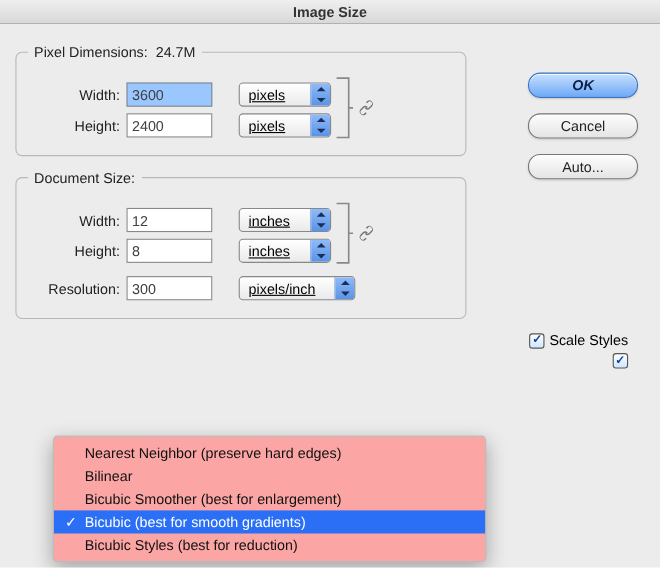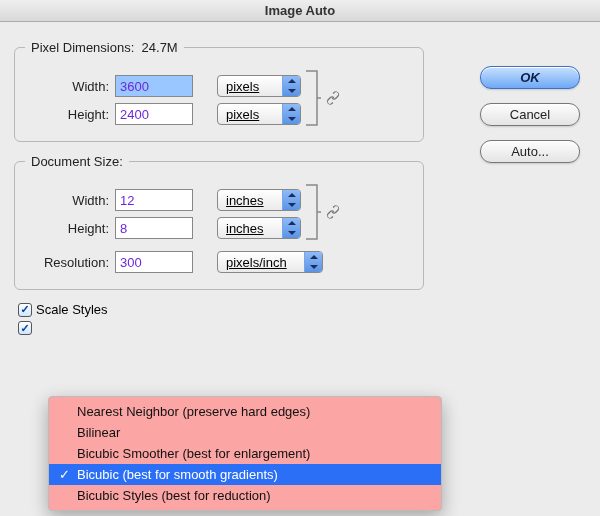--- a/index.html
+++ b/index.html
@@ -3,51 +3,51 @@
 <meta charset="utf-8">
 <style>
   * { box-sizing: border-box; font-family: "Lucida Grande", "Helvetica Neue", Arial, sans-serif; font-size: 13px; }
   body { margin: 0; background: #fff; width: 600px; height: 516px; overflow: hidden; }
   .titlebar { height: 22px; background: linear-gradient(#efefef,#d8d8d8); border-bottom: 1px solid #aaa; text-align: center; line-height: 22px; font-weight: bold; color: #333; }
   .dialog { position: relative; padding: 10px 14px 14px 14px; background: #ececec; height: 494px; }
   fieldset { border: 1px solid #b8b8b8; border-radius: 6px; margin: 8px 0 12px 0; padding: 14px 10px 10px 10px; background: #ececec; position: relative; }
   legend { padding: 0 6px; color: #222; font-size: 13px; }
   .row { display: flex; align-items: center; margin: 6px 0; gap: 6px; }
   .lbl { width: 84px; text-align: right; color: #222; }
-  input.txt { width: 78px; height: 22px; border: 1px solid #888; background: #fff; padding: 2px 4px; font-size: 13px; color: #6d28d9; }
+  input.txt { width: 78px; height: 22px; border: 1px solid #888; background: #fff; padding: 2px 4px; font-size: 13px; color: #404040; }
   input.sel { background: #9ac7ff; }
   .combo { display: inline-flex; align-items: center; height: 22px; background: linear-gradient(#fff,#eaeaea); border: 1px solid #888; border-radius: 4px; overflow: hidden; text-decoration: underline; }
   .combo .ctxt { padding: 0 8px; min-width: 64px; }
   .combo.wide .ctxt { min-width: 86px; }
   .combo .cbtn { width: 18px; height: 100%; background: linear-gradient(#8fbbf8,#5a93e6); border-left: 1px solid #79a6e8; position: relative; }
   .combo .cbtn::before, .combo .cbtn::after { content:""; position:absolute; left:50%; transform:translateX(-50%); border-left:4px solid transparent; border-right:4px solid transparent; }
   .combo .cbtn::before { top:3px; border-bottom:4px solid #1b2e57; }
   .combo .cbtn::after { bottom:3px; border-top:4px solid #1b2e57; }
   .link-icon { width:16px; height:16px; color:#777; }
   .bracket { display:flex; align-items:center; gap:4px; margin-left:4px; color:#888; }
   .bracket svg { display:block; }
   .sidebtns { position:absolute; right:20px; top:44px; width:100px; display:flex; flex-direction:column; gap:14px; }
   .btn { height:23px; border:1px solid #777; border-radius:11px; background: linear-gradient(#fdfdfd,#e4e4e4); color:#222; text-align:center; line-height:21px; box-shadow: 0 1px 0 #fff inset, 0 1px 2px rgba(0,0,0,.15); cursor:default; }
   .btn.primary { background: linear-gradient(#c8e0ff,#6ea9f6); border-color:#3a6fc6; color:#0a1f4a; font-weight:bold;font-style:italic; }
-  .check { display:flex; align-items:center; gap:4px; margin:4px 4px; }
+  .check { display:flex; align-items:center; gap:4px; margin:4px 15px;justify-content:flex-end; }
   .cb { width:14px; height:14px; border:1px solid #555; border-radius:3px; background: linear-gradient(#fff,#cfe5ff); display:inline-flex; align-items:center; justify-content:center; }
   .cb.checked::after { content:"✓"; font-size:11px; color:#0b3fa8; font-weight:bold; line-height:1; }
   .truncated { color:#222; }
   .menu { position:absolute; left:48px; top:374px; width:394px; background:#fca5a5; border:1px solid #bbb; border-radius:4px; box-shadow:0 6px 18px rgba(0,0,0,.3); padding:4px 0; z-index:10; }
   .mitem { padding:3px 12px 3px 28px; color:#111; position:relative; white-space:nowrap; }
   .mitem.sel { background:#2a6ff6; color:#fff; }
   .mitem.sel::before { content:"✓"; position:absolute; left:10px; top:3px; color:#fff; }
   .grp1 { width: 410px; }
   .rows-wrap { display:flex; align-items:flex-start; }
   .rows-col { flex: 0 0 auto; }
 </style>
 </head>
 <body>
 
-<div class="titlebar">Image Auto</div>
+<div class="titlebar">Image Size</div>
 
 <div class="dialog">
 
   <div class="sidebtns">
     <div class="btn primary">OK</div>
     <div class="btn">Cancel</div>
     <div class="btn">Auto...</div>
   </div>
 
   <fieldset class="grp1">

